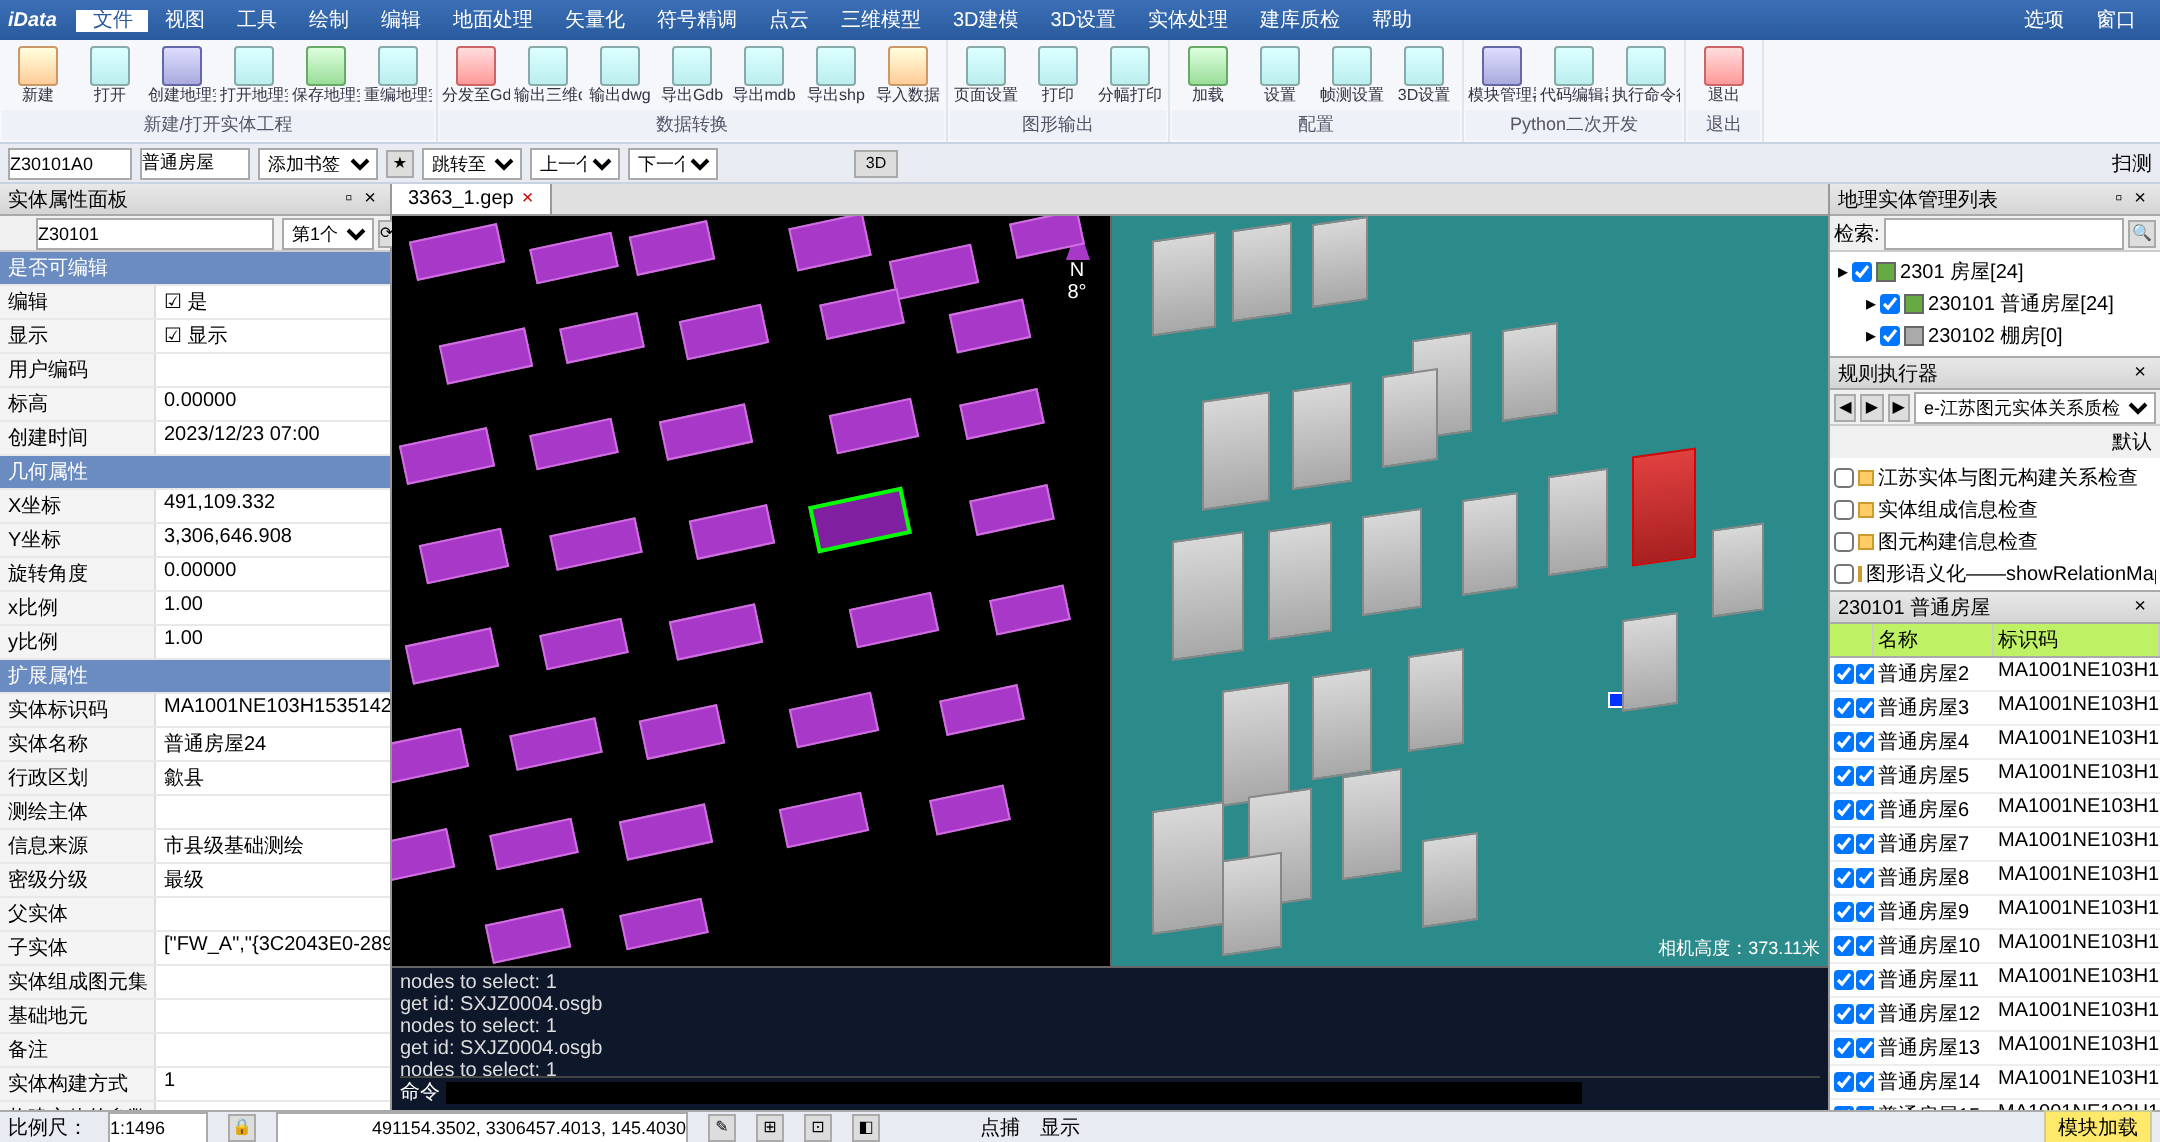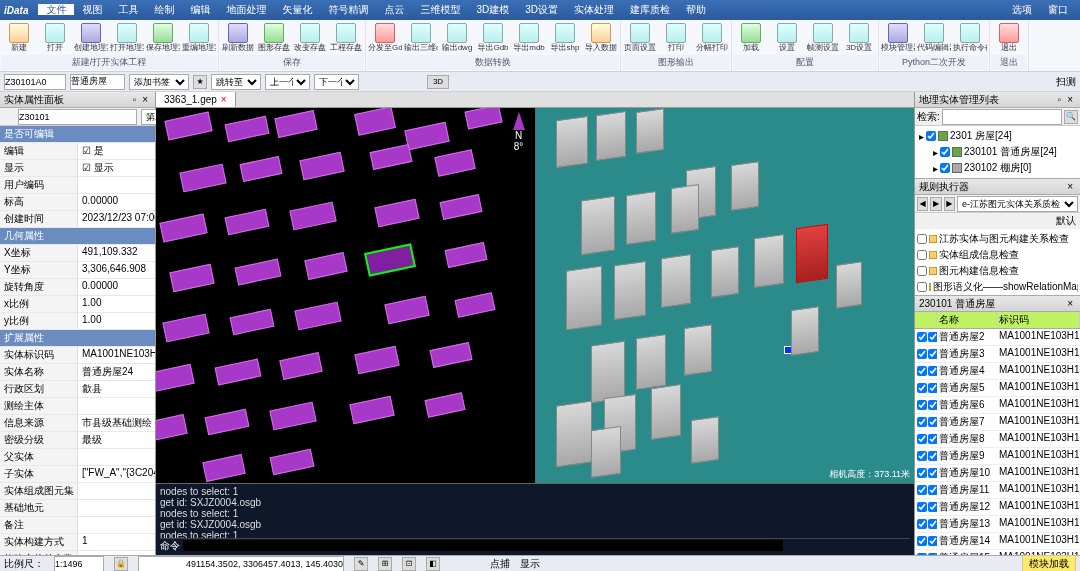--- a/index.html
+++ b/index.html
@@ -17,21 +17,21 @@
 .rbtn .ic{width:20px;height:20px;border:1px solid #8aa;background:linear-gradient(#dff,#bee);border-radius:2px}
 .rbtn .ic.orange{background:linear-gradient(#ffd,#fc9);border-color:#c96}
 .rbtn .ic.green{background:linear-gradient(#dfd,#9d9);border-color:#6a6}
 .rbtn .ic.red{background:linear-gradient(#fdd,#f99);border-color:#c66}
 .rbtn .ic.blue{background:linear-gradient(#ddf,#aad);border-color:#66a}
 .rbtn .tx{font-size:8px;color:#334;line-height:10px;text-align:center;width:100%;white-space:nowrap;overflow:hidden}
 .quickbar{height:20px;background:#e8ecf2;border-bottom:1px solid #c8d2e0;display:flex;align-items:center;padding:0 4px;gap:4px}
 .qsel{height:16px;font-size:9px;background:#fff;border:1px solid #aaa}
 .qbtn{width:14px;height:14px;background:#ddd;border:1px solid #aaa;font-size:8px;text-align:center;line-height:12px;cursor:pointer}
 .workspace{flex:1;display:flex;min-height:0}
-.leftpanel{width:156px;display:flex;flex-direction:column;border-right:1px solid #999;background:#f5f5f5}
+.leftpanel{width:196px;display:flex;flex-direction:column;border-right:1px solid #999;background:#f5f5f5}
 .panelhead{height:16px;background:linear-gradient(#e8e8e8,#d4d4d4);font-size:9px;padding:2px 4px;border-bottom:1px solid #aaa;display:flex;align-items:center}
 .panelhead .sp{flex:1}
 .panelhead .x{cursor:pointer;padding:0 3px}
 .subbar{height:18px;display:flex;align-items:center;gap:2px;padding:1px 2px;background:#f0f0f0;border-bottom:1px solid #ccc}
 .propgrid{flex:1;overflow-y:auto;overflow-x:hidden;background:#fff;font-size:9px}
 .propgrid::-webkit-scrollbar{width:10px}
 .propgrid::-webkit-scrollbar-thumb{background:#bbb}
 .prow{display:flex;border-bottom:1px solid #e8e8e8;min-height:14px}
 .prow .k{width:78px;padding:1px 4px;background:#f4f4f4;border-right:1px solid #ddd;overflow:hidden;white-space:nowrap}
 .prow .v{flex:1;padding:1px 4px;overflow:hidden;white-space:nowrap;background:#fff}
@@ -117,41 +117,20 @@
         <div class="rbtn">
           <div class="ic "></div>
           <div class="tx">重编地理实体工程</div>
         </div>
       </div>
       <div class="lbl">新建/打开实体工程</div>
     </div>
     <div class="rgroup">
       <div class="btns">
         <div class="rbtn">
-          <div class="ic blue"></div>
-          <div class="tx">刷新数据</div>
-        </div>
-        <div class="rbtn">
-          <div class="ic green"></div>
-          <div class="tx">图形存盘</div>
-        </div>
-        <div class="rbtn">
-          <div class="ic "></div>
-          <div class="tx">改变存盘</div>
-        </div>
-        <div class="rbtn">
-          <div class="ic "></div>
-          <div class="tx">工程存盘</div>
-        </div>
-      </div>
-      <div class="lbl">保存</div>
-    </div>
-    <div class="rgroup">
-      <div class="btns">
-        <div class="rbtn">
           <div class="ic red"></div>
           <div class="tx">分发至Gdb</div>
         </div>
         <div class="rbtn">
           <div class="ic "></div>
           <div class="tx">输出三维dxf</div>
         </div>
         <div class="rbtn">
           <div class="ic "></div>
           <div class="tx">输出dwg</div>

